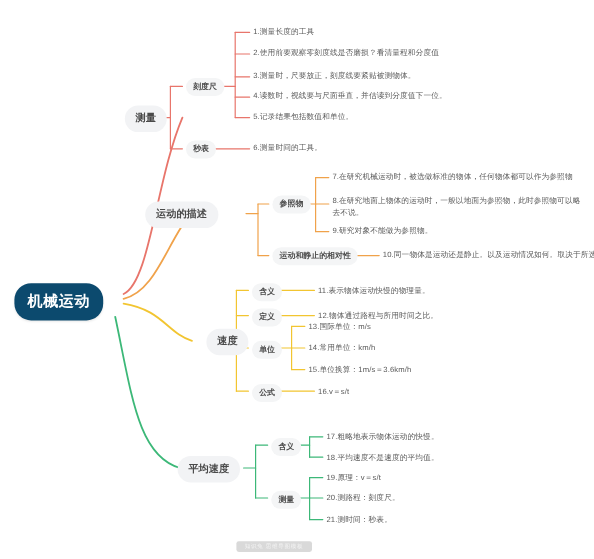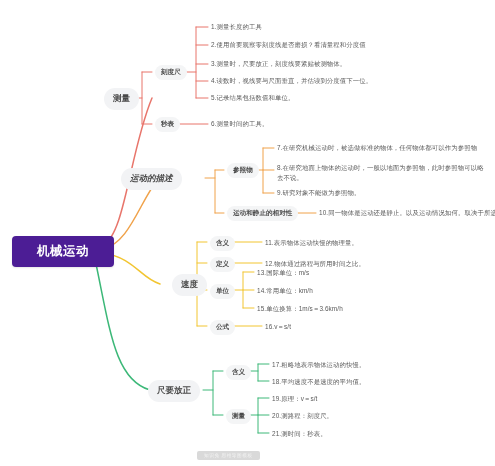--- a/index.html
+++ b/index.html
@@ -8,23 +8,23 @@
     width:495px;height:466px;position:relative;overflow:hidden;
     -webkit-font-smoothing:antialiased;
   }
   #canvas{position:absolute;inset:0;width:495px;height:466px;}
   svg.links{position:absolute;left:0;top:0;width:495px;height:466px;pointer-events:none;}
 
   
   .node{position:absolute;box-sizing:border-box;white-space:nowrap;}
 
   .root{
-    background:#4c1d95;color:#ffffff;border-radius:4px;
+    background:#0c4a6e;color:#ffffff;border-radius:14px;
     font-size:12.5px;font-weight:bold;letter-spacing:.5px;
-    padding:7px 25px;box-shadow:0 1px 2px rgba(0,0,0,.10);
+    padding:7px 11px;box-shadow:0 1px 2px rgba(0,0,0,.10);
   }
   .l1{
     background:#f2f3f5;color:#4a4a4a;border-radius:11px;
     font-size:8.5px;font-weight:bold;padding:5px 9px;
   }
   .l2{
     background:#f4f5f6;color:#4a4a4a;border-radius:9px;
     font-size:6.6px;font-weight:bold;padding:3px 6px;
   }
   .leaf{
@@ -121,21 +121,21 @@
   <div class="node l2" style="left:155px;top:65px;">刻度尺</div>
   <div class="node l2" style="left:155px;top:117px;">秒表</div>
 
   <div class="node leaf" style="left:211px;top:22px;">1.测量长度的工具</div>
   <div class="node leaf" style="left:211px;top:40px;">2.使用前要观察零刻度线是否磨损？看清量程和分度值</div>
   <div class="node leaf" style="left:211px;top:59px;">3.测量时，尺要放正，刻度线要紧贴被测物体。</div>
   <div class="node leaf" style="left:211px;top:76px;">4.读数时，视线要与尺面垂直，并估读到分度值下一位。</div>
   <div class="node leaf" style="left:211px;top:93px;">5.记录结果包括数值和单位。</div>
   <div class="node leaf" style="left:211px;top:119px;">6.测量时间的工具。</div>
 
-  <div class="node l1" style="left:121px;top:168px;font-style:italic;">运动的描述</div>
+  <div class="node l1" style="left:121px;top:168px;">运动的描述</div>
 
   <div class="node l2" style="left:227px;top:163px;">参照物</div>
   <div class="node l2" style="left:227px;top:206px;">运动和静止的相对性</div>
 
   <div class="node leaf" style="left:277px;top:143px;">7.在研究机械运动时，被选做标准的物体，任何物体都可以作为参照物</div>
   <div class="node leaf wrap" style="left:277px;top:163px;width:212px;">8.在研究地面上物体的运动时，一般以地面为参照物，此时参照物可以略去不说。</div>
   <div class="node leaf" style="left:277px;top:188px;">9.研究对象不能做为参照物。</div>
   <div class="node leaf" style="left:319px;top:208px;">10.同一物体是运动还是静止。以及运动情况如何。取决于所选的参照物。</div>
 
   <div class="node l1" style="left:172px;top:274px;">速度</div>
@@ -145,21 +145,21 @@
   <div class="node l2" style="left:210px;top:284px;">单位</div>
   <div class="node l2" style="left:210px;top:320px;">公式</div>
 
   <div class="node leaf" style="left:265px;top:238px;">11.表示物体运动快慢的物理量。</div>
   <div class="node leaf" style="left:265px;top:259px;">12.物体通过路程与所用时间之比。</div>
   <div class="node leaf" style="left:257px;top:268px;">13.国际单位：m/s</div>
   <div class="node leaf" style="left:257px;top:286px;">14.常用单位：km/h</div>
   <div class="node leaf" style="left:257px;top:304px;">15.单位换算：1m/s＝3.6km/h</div>
   <div class="node leaf" style="left:265px;top:322px;">16.v＝s/t</div>
 
-  <div class="node l1" style="left:148px;top:380px;">尺要放正</div>
+  <div class="node l1" style="left:148px;top:380px;">平均速度</div>
 
   <div class="node l2" style="left:226px;top:365px;">含义</div>
   <div class="node l2" style="left:226px;top:409px;">测量</div>
 
   <div class="node leaf" style="left:272px;top:360px;">17.粗略地表示物体运动的快慢。</div>
   <div class="node leaf" style="left:272px;top:377px;">18.平均速度不是速度的平均值。</div>
   <div class="node leaf" style="left:272px;top:394px;">19.原理：v＝s/t</div>
   <div class="node leaf" style="left:272px;top:411px;">20.测路程：刻度尺。</div>
   <div class="node leaf" style="left:272px;top:429px;">21.测时间：秒表。</div>
 

